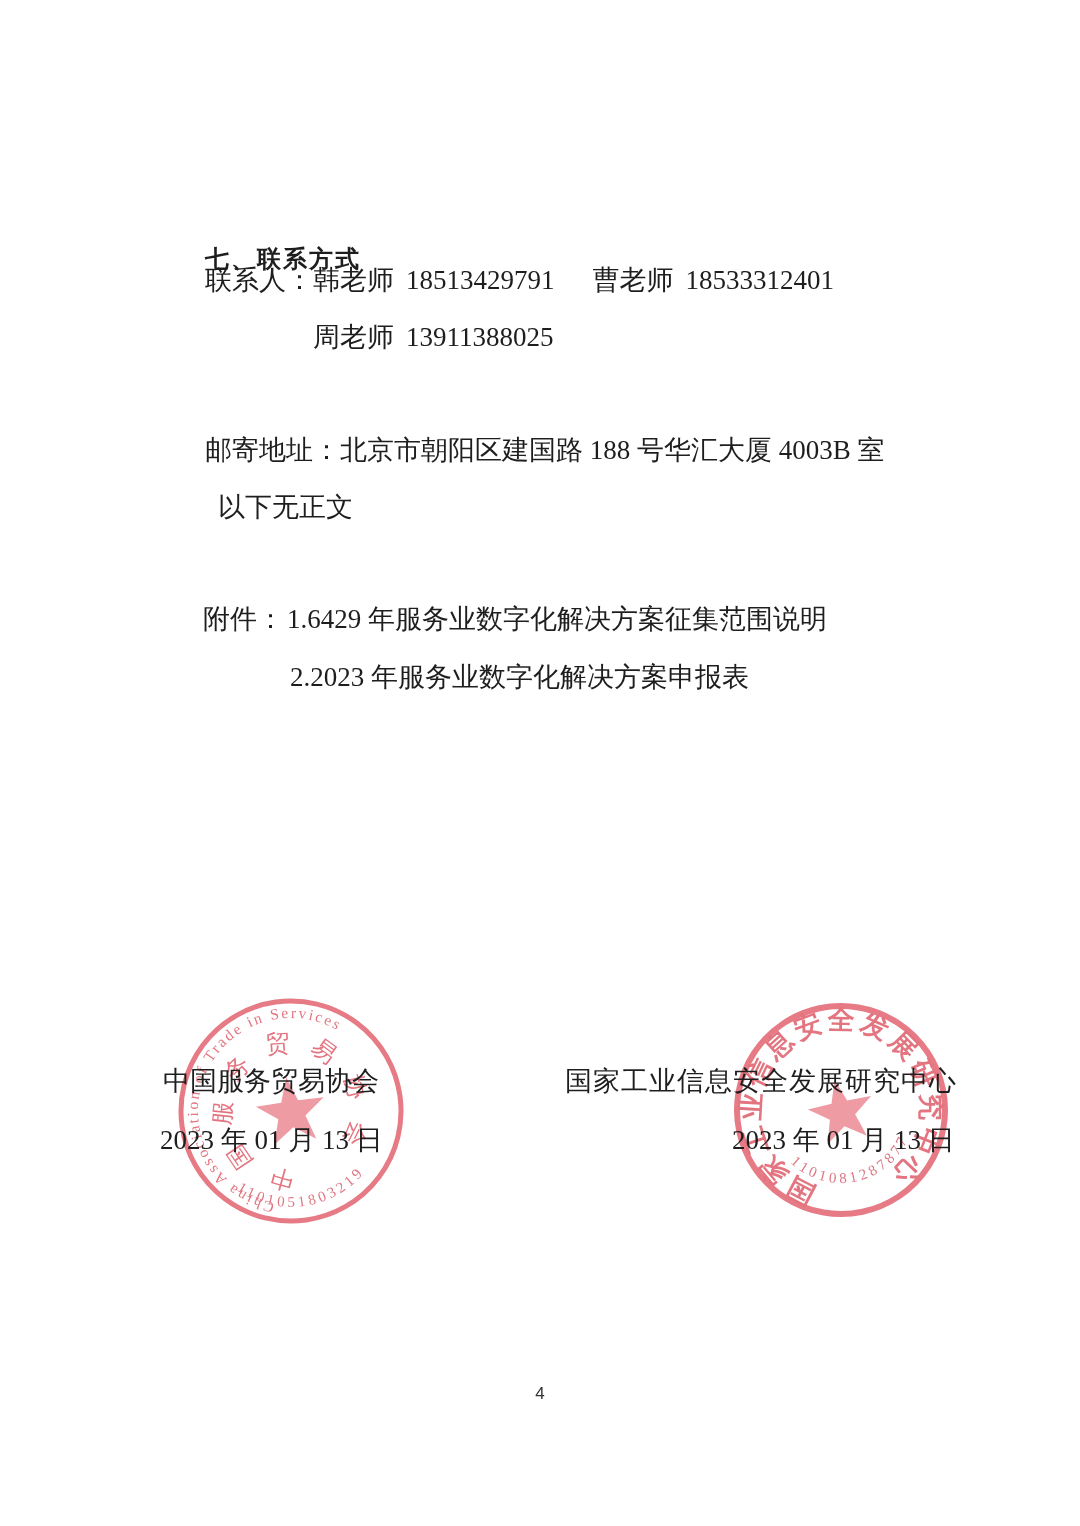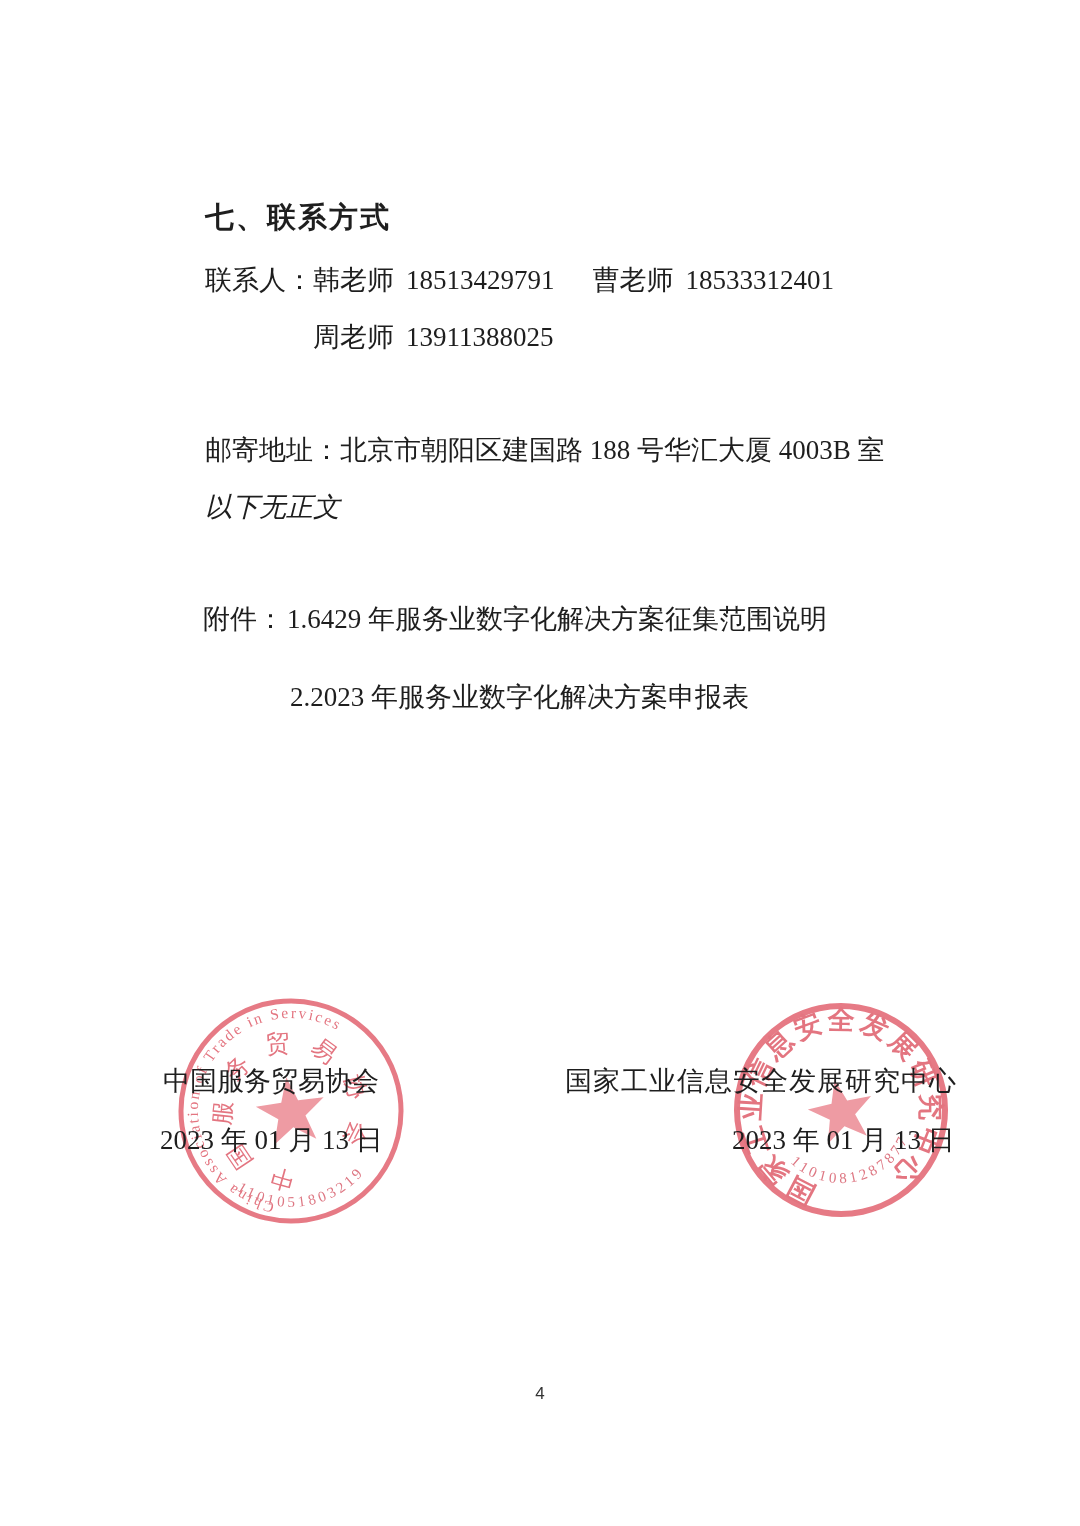--- a/index.html
+++ b/index.html
@@ -14,22 +14,23 @@
   .line{
     position:absolute;
     white-space:nowrap;
     font-size:27px;
     line-height:34px;
     color:#1e1e1e;
   }
   .heading{
     font-family:"Liberation Sans","DejaVu Sans",sans-serif;
     font-weight:700;
-    font-size:29px;
+    font-size:24px;
     letter-spacing:2px;
+    margin-top:42px;
   }
   .phone{margin-left:12px;}
   .person2{margin-left:38px;}
   .pagenum{
     position:absolute;
     left:0;right:0;top:1384px;
     text-align:center;
     font-family:"Liberation Sans","DejaVu Sans",sans-serif;
     font-size:17px;color:#333;
   }
@@ -61,26 +62,26 @@
 
   <div class="line" style="left:313px;top:320px;text-align:center;">
     <span>周老师</span><span class="phone">13911388025</span>
   </div>
 
 
   <div class="line" style="left:205px;top:433px;">
     <span>邮寄地址：</span><span>北京市朝阳区建国路 188 号华汇大厦 4003B 室</span>
   </div>
 
-  <div class="line" style="left:205px;top:490px;font-style:italic;">以下无正文</div>
+  <div class="line" style="left:218px;top:490px;">以下无正文</div>
 
   <div class="line" style="left:203px;top:602px;">
     <span>附件：</span><span style="margin-left:3px;">1.6429 年服务业数字化解决方案征集范围说明</span>
   </div>
-  <div class="line" style="left:290px;top:680px;">2.2023 年服务业数字化解决方案申报表</div>
+  <div class="line" style="left:290px;top:660px;">2.2023 年服务业数字化解决方案申报表</div>
 
   <div class="stamp" style="left:161px;top:981px;">
     <svg width="260" height="260" viewBox="0 0 260 260">
       <g transform="rotate(-8 130 130)">
         <defs>
           <path id="ls-en" d="M 130 223 A 93 93 0 0 1 37 130 A 93 93 0 0 1 130 37 A 93 93 0 0 1 223 130 A 93 93 0 0 1 130 223" fill="none"></path>
           <path id="ls-cn" d="M 130 190 A 60 60 0 0 1 70 130 A 60 60 0 0 1 130 70 A 60 60 0 0 1 190 130 A 60 60 0 0 1 130 190" fill="none"></path>
           <path id="ls-num" d="M 56.5 191.7 A 96 96 0 0 0 203.5 191.7" fill="none"></path>
         </defs>
         <circle class="stamp-ring" cx="130" cy="130" r="110"></circle>

